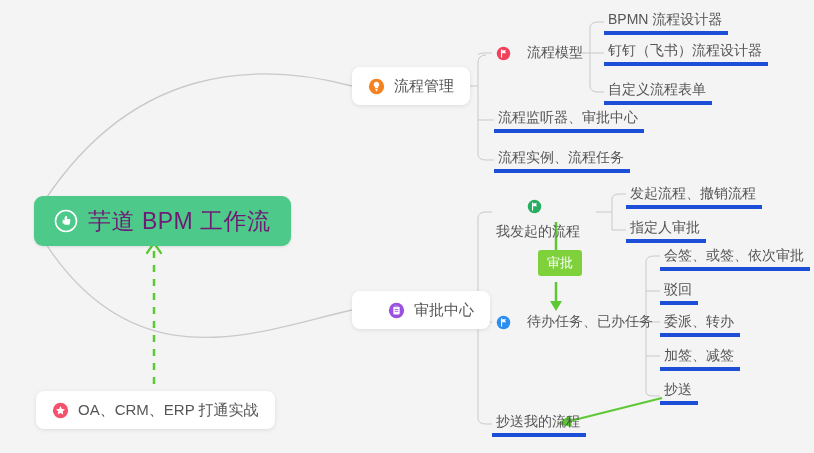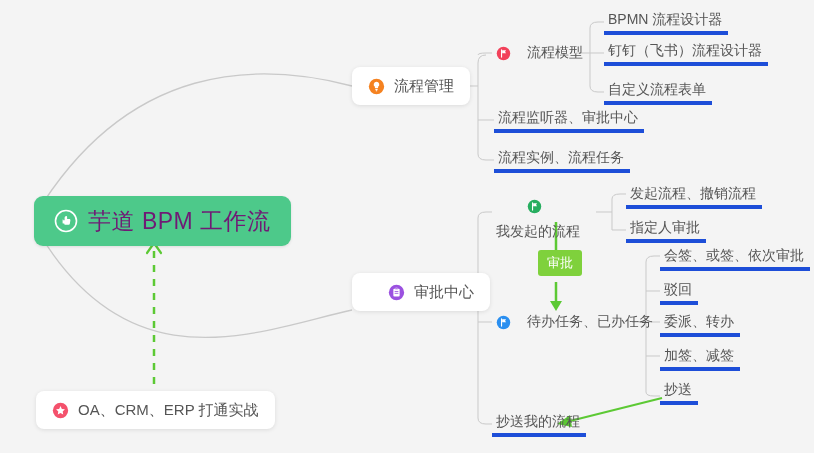--- a/index.html
+++ b/index.html
@@ -163,21 +163,21 @@
     <span class="lbl">自定义流程表单</span>
   </div>
 
   <div class="node leaf" style="left:494px;top:107px;">
     <span class="lbl">流程监听器、审批中心</span>
   </div>
   <div class="node leaf" style="left:494px;top:147px;">
     <span class="lbl">流程实例、流程任务</span>
   </div>
 
-  <div class="node card" style="left:352px;top:273px;padding-left:36px;">
+  <div class="node card" style="left:352px;top:291px;padding-left:36px;">
     <span class="ic">
       <svg class="icsvg" width="17" height="17" viewBox="0 0 20 20">
         <circle cx="10" cy="10" r="9" fill="#9b51e0"></circle>
         <rect x="6.3" y="5.6" width="7.4" height="9" rx="1.1" fill="#ffffff"></rect>
         <rect x="8.3" y="4.4" width="3.4" height="2" rx=".8" fill="#ffffff"></rect>
         <rect x="8.3" y="4.9" width="3.4" height="1.4" rx=".6" fill="#9b51e0"></rect>
         <rect x="7.8" y="8.2" width="4.4" height="1" fill="#9b51e0"></rect>
         <rect x="7.8" y="10.4" width="4.4" height="1" fill="#9b51e0"></rect>
       </svg>
     </span>

